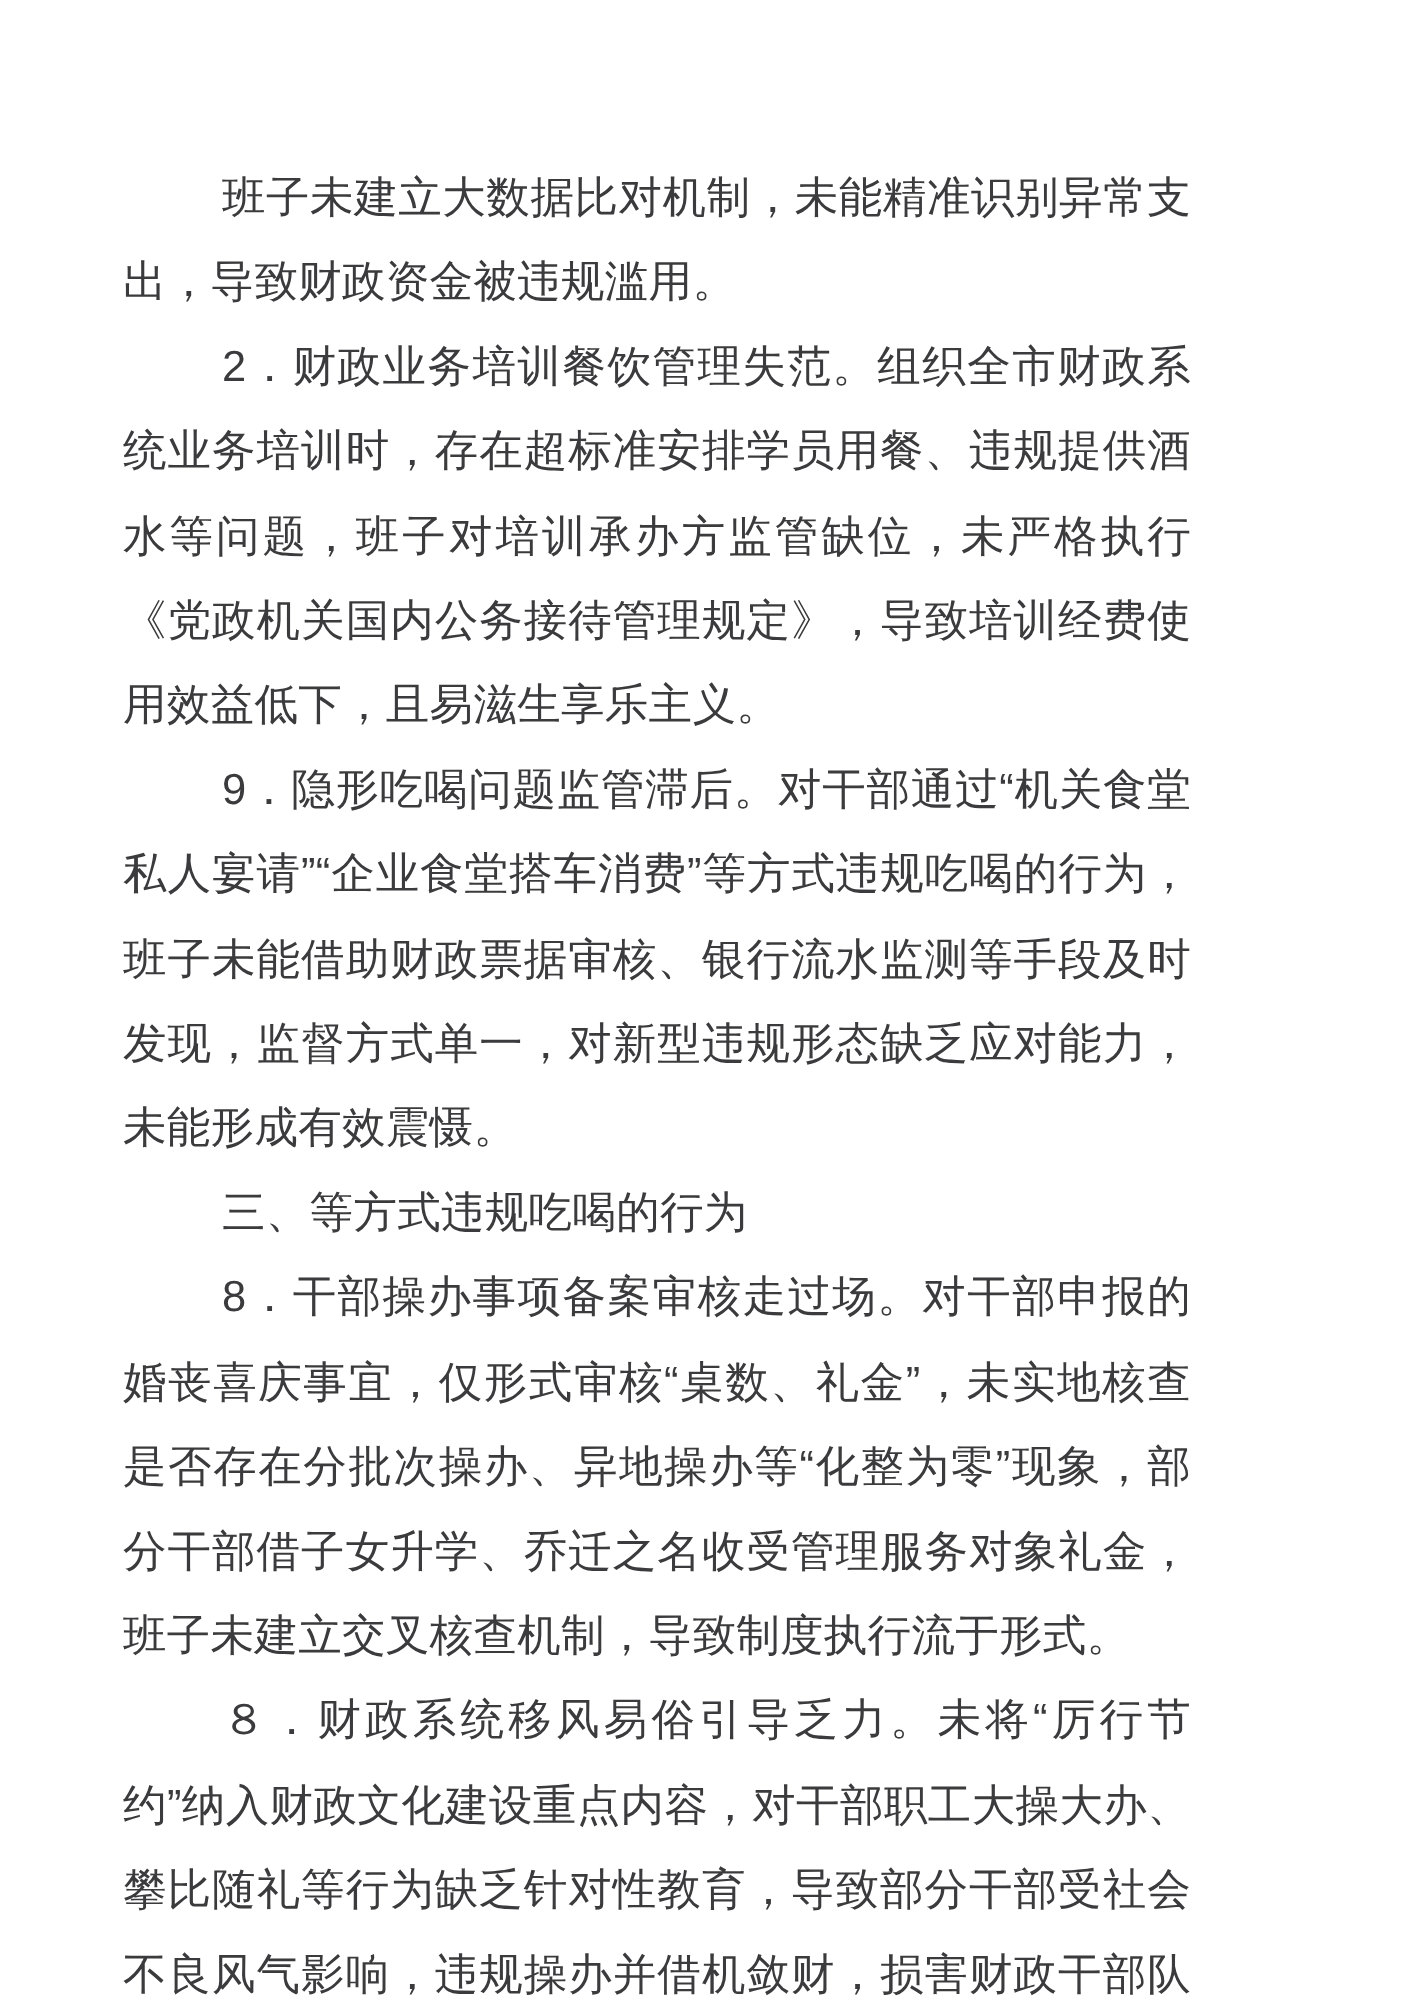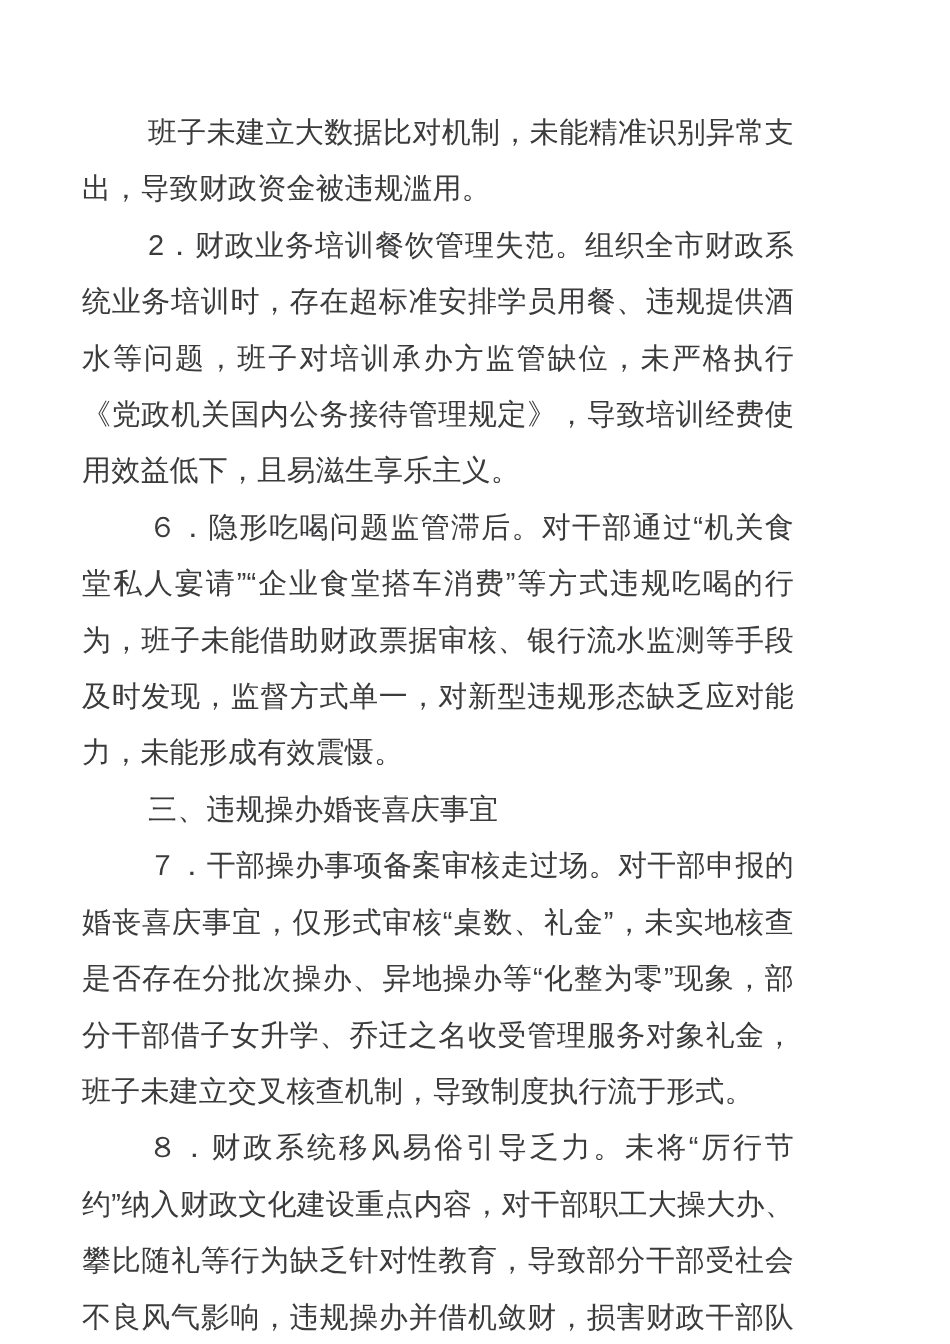--- a/index.html
+++ b/index.html
@@ -57,23 +57,23 @@
 <body>
 
 <div id="page">
 
   <div id="doc-body">
 
     <p class="para indent">班子未建立大数据比对机制，未能精准识别异常支出，导致财政资金被违规滥用。</p>
 
     <p class="para indent">2．财政业务培训餐饮管理失范。组织全市财政系统业务培训时，存在超标准安排学员用餐、违规提供酒水等问题，班子对培训承办方监管缺位，未严格执行《党政机关国内公务接待管理规定》，导致培训经费使用效益低下，且易滋生享乐主义。</p>
 
-    <p class="para indent">６．隐形吃喝问题监管滞后。对干部通过“机关食堂私人宴请”“企业食堂搭车消费”等方式违规吃喝的行为，班子未能借助财政票据审核、银行流水监测等手段及时发现，监督方式单一，对新型违规形态缺乏应对能力，未能形成有效震慑。</p>
+    <p class="para indent">9．隐形吃喝问题监管滞后。对干部通过“机关食堂私人宴请”“企业食堂搭车消费”等方式违规吃喝的行为，班子未能借助财政票据审核、银行流水监测等手段及时发现，监督方式单一，对新型违规形态缺乏应对能力，未能形成有效震慑。</p>
 
-    <p class="para heading">三、违规操办婚丧喜庆事宜</p>
+    <p class="para heading">三、等方式违规吃喝的行为</p>
 
-    <p class="para indent">７．干部操办事项备案审核走过场。对干部申报的婚丧喜庆事宜，仅形式审核“桌数、礼金”，未实地核查是否存在分批次操办、异地操办等“化整为零”现象，部分干部借子女升学、乔迁之名收受管理服务对象礼金，班子未建立交叉核查机制，导致制度执行流于形式。</p>
+    <p class="para indent">8．干部操办事项备案审核走过场。对干部申报的婚丧喜庆事宜，仅形式审核“桌数、礼金”，未实地核查是否存在分批次操办、异地操办等“化整为零”现象，部分干部借子女升学、乔迁之名收受管理服务对象礼金，班子未建立交叉核查机制，导致制度执行流于形式。</p>
 
     <p class="para indent">８．财政系统移风易俗引导乏力。未将“厉行节约”纳入财政文化建设重点内容，对干部职工大操大办、攀比随礼等行为缺乏针对性教育，导致部分干部受社会不良风气影响，违规操办并借机敛财，损害财政干部队伍形象。</p>
 
   </div>
 
 </div>
 
 </body></html>

